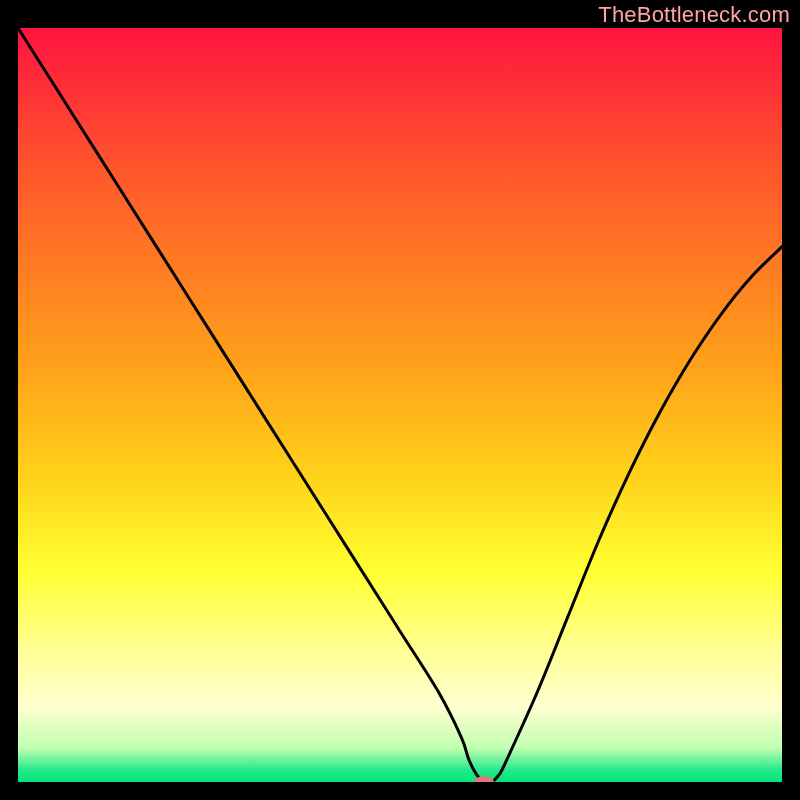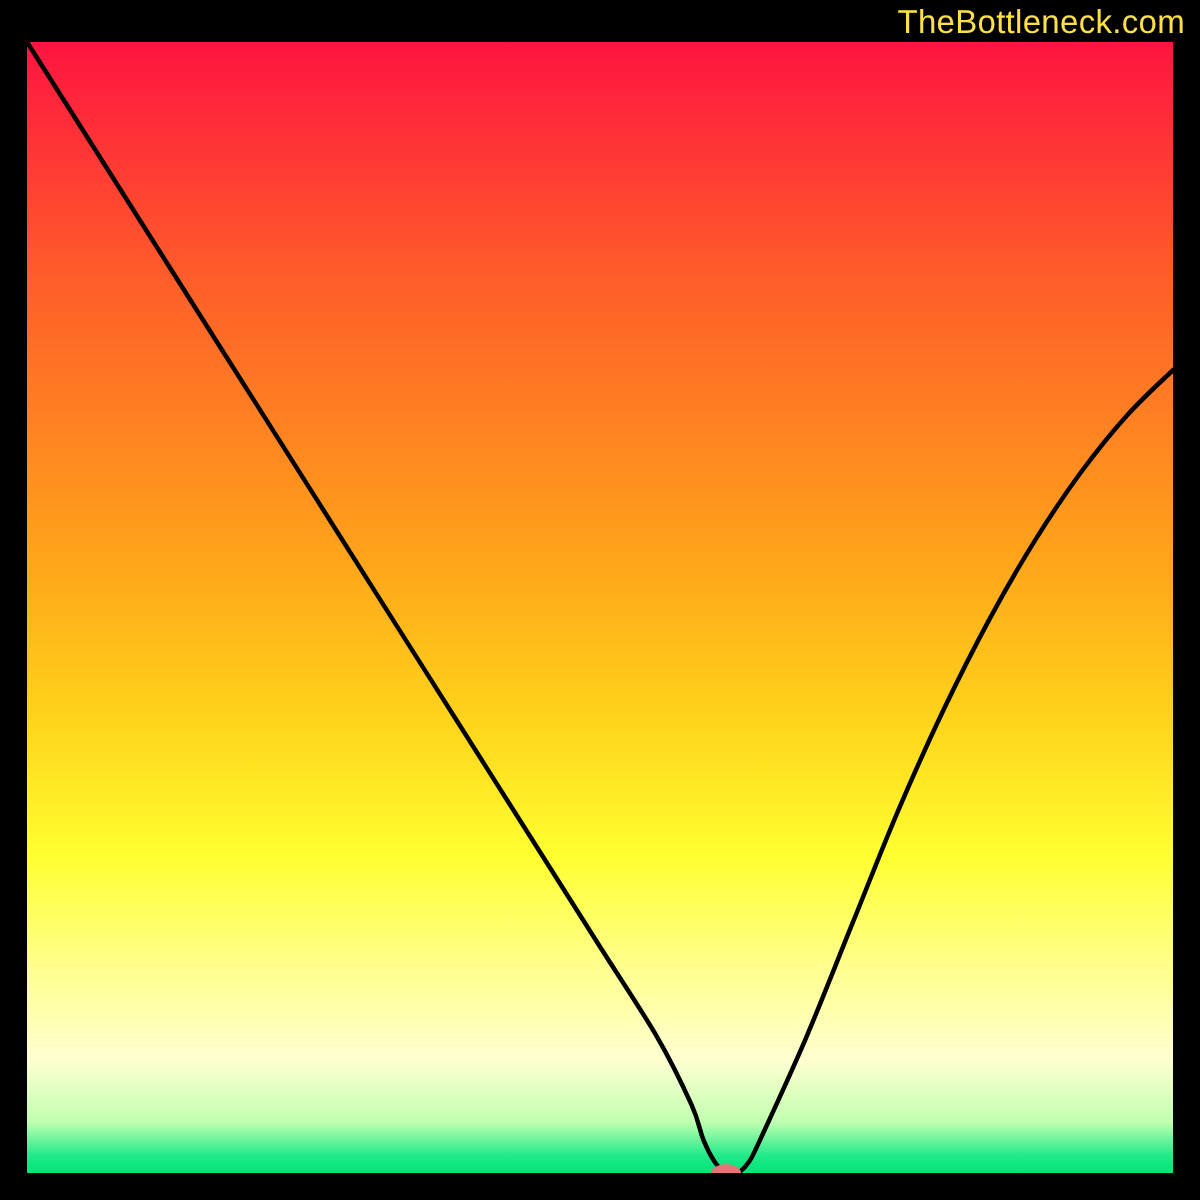--- a/index.html
+++ b/index.html
@@ -14,21 +14,21 @@
   .frame {
     position: relative;
     width: 800px;
     height: 800px;
     background: #000;
   }
   .watermark {
     position: absolute;
     top: 2px;
     right: 10px;
-    color: #fde047;
+    color: #fca5a5;
     font-size: 22px;
     font-weight: 500;
     letter-spacing: 0.2px;
     user-select: none;
   }
   .plot {
     position: absolute;
     left: 18px;
     top: 28px;
     width: 764px;

